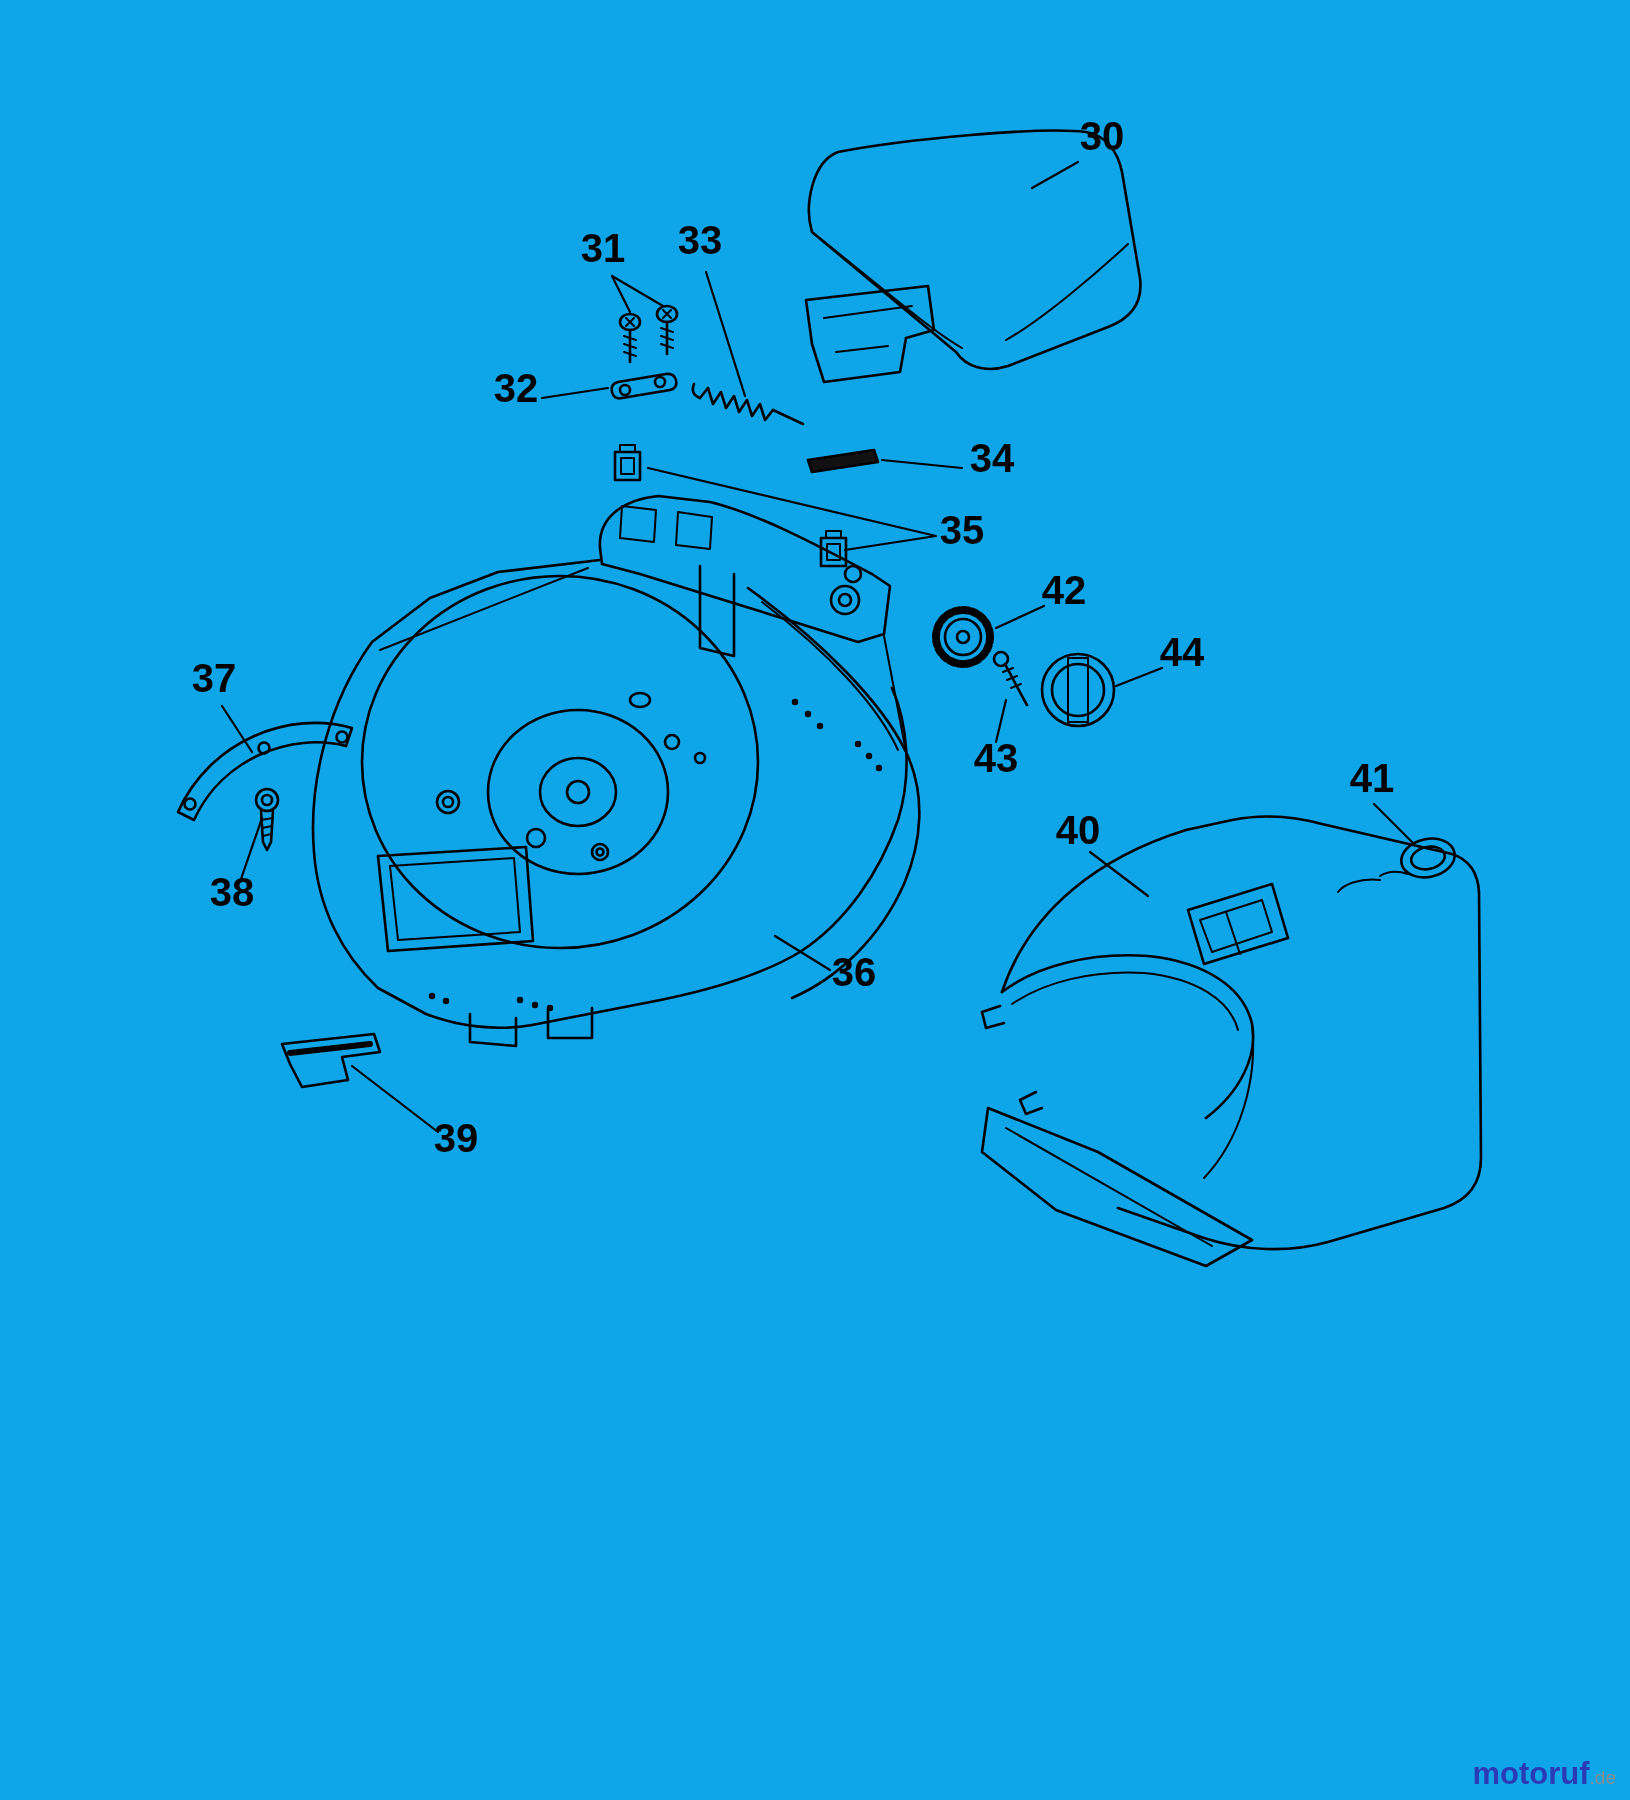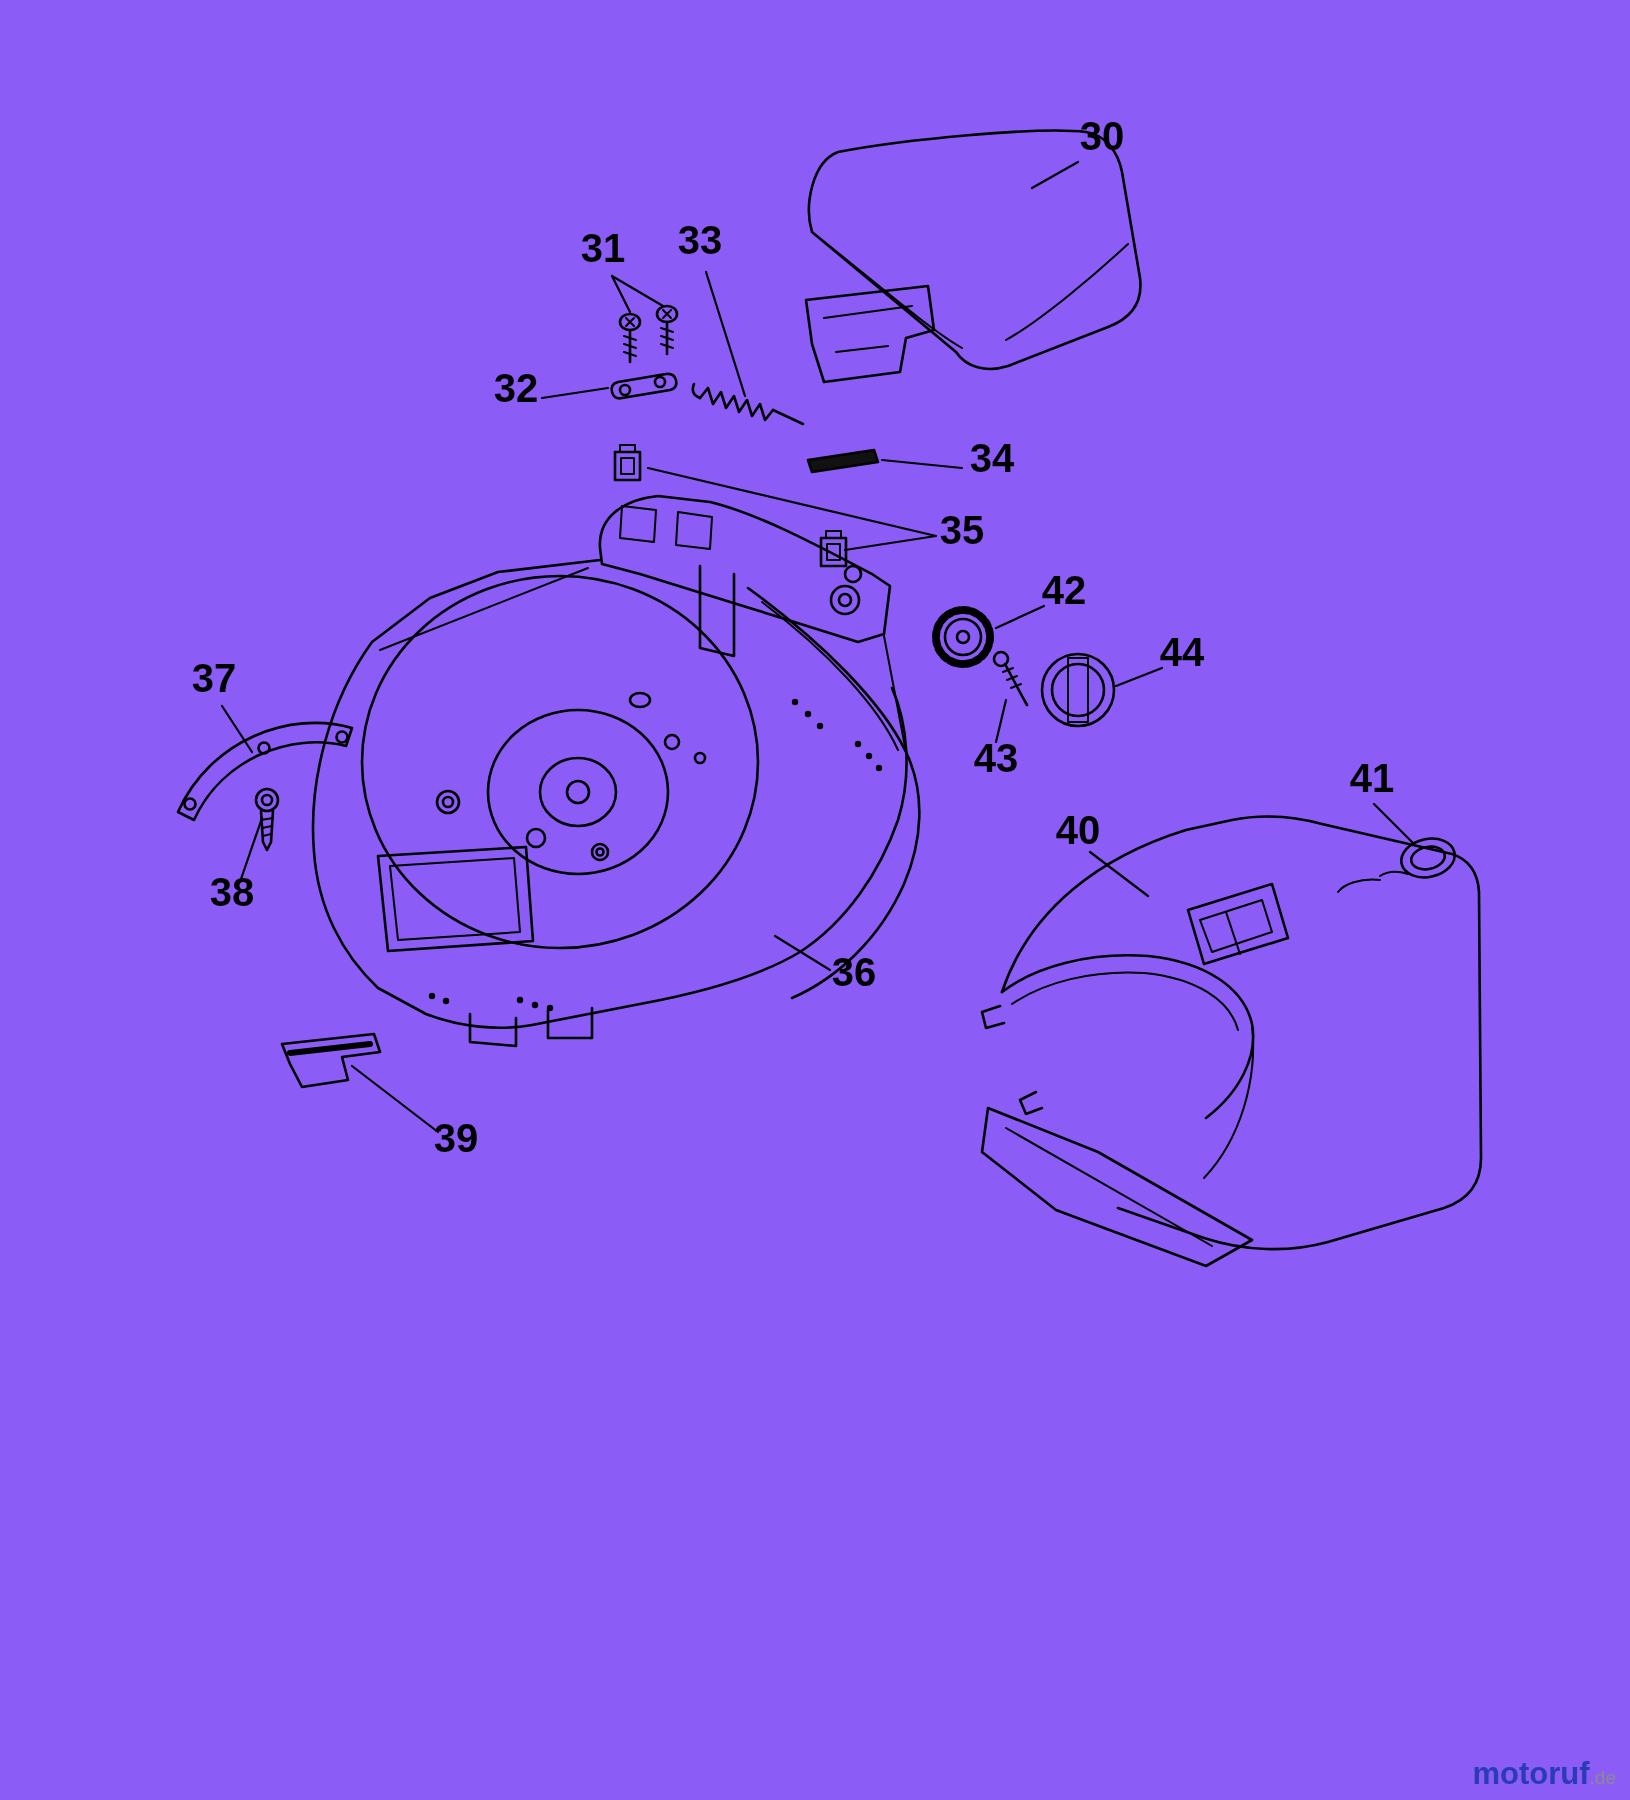--- a/index.html
+++ b/index.html
@@ -1,19 +1,19 @@
 <!DOCTYPE html>
 <html><head>
 <meta charset="utf-8">
 <style>
   html,body{margin:0;padding:0;background:#ffffff;}
   .stage{
     position:relative;
     width:1630px;height:1800px;
-    background:#8b5cf6;
+    background:#0ea5e9;
     font-family:"Liberation Sans", sans-serif;
     overflow:hidden;
   }
   svg{position:absolute;left:0;top:0;}
   .part-label{
     font-family:"Liberation Sans", sans-serif;
     font-size:40px;
     font-weight:700;
     fill:#000000;
   }

